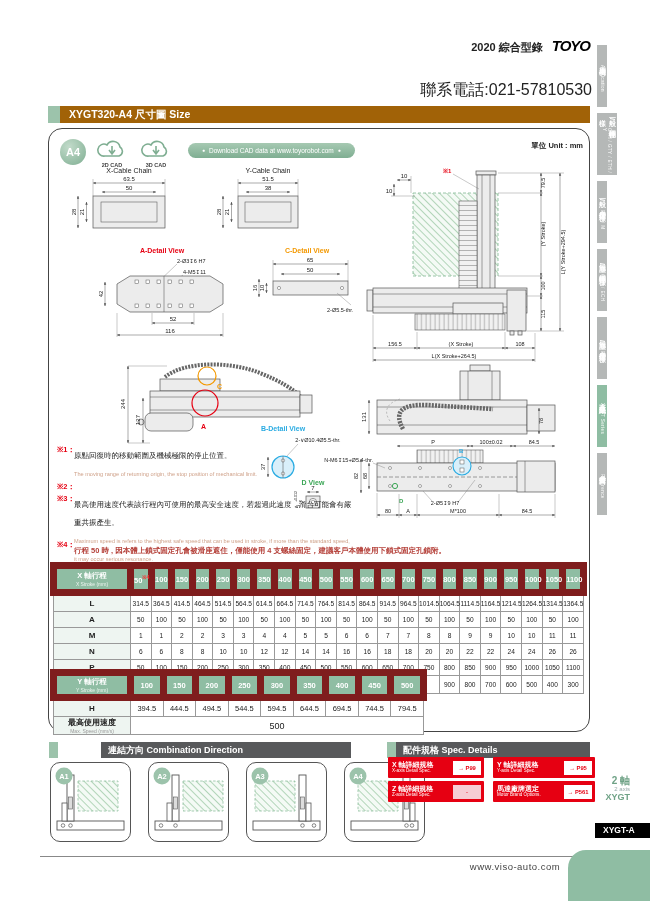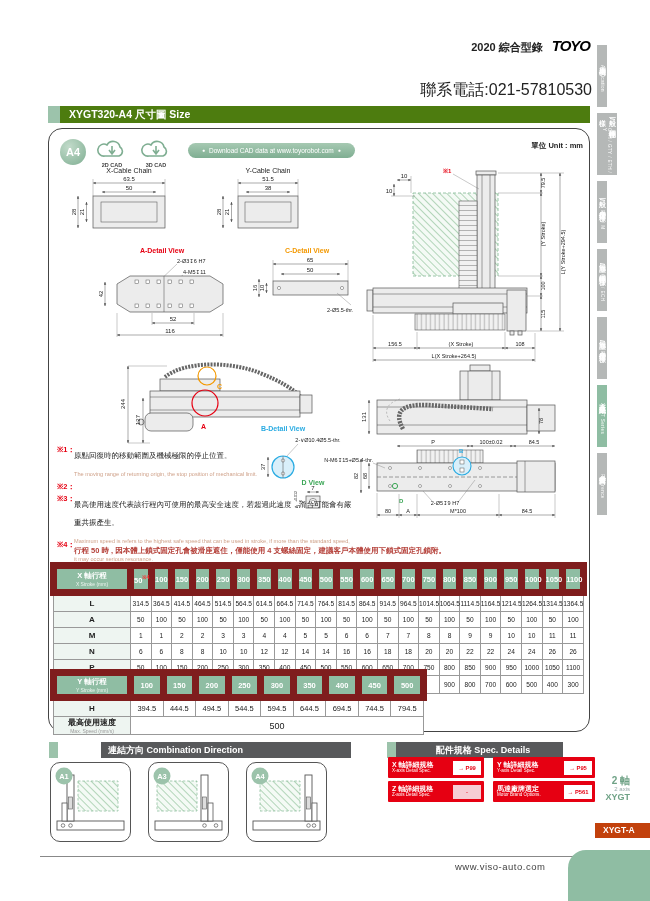--- a/index.html
+++ b/index.html
@@ -5,21 +5,21 @@
   html,body{margin:0;padding:0;background:#fff;}
   .page{position:relative;width:650px;height:901px;background:#fff;overflow:hidden;
         font-family:"Liberation Sans",sans-serif;color:#333;}
   
   .hdr-cat{position:absolute;top:37px;right:60px;font-size:11px;font-weight:bold;color:#222;}
   .brand{font-style:italic;font-weight:900;font-size:15px;letter-spacing:-1px;margin-left:6px;color:#000;}
   .phone{position:absolute;top:80px;right:58px;font-size:16px;color:#222;}
   
   .title-bar{position:absolute;left:48px;top:106px;width:542px;height:17px;display:flex;}
   .tb-sq{width:12px;background:#9cc3ab;}
-  .tb-txt{flex:1;background:#4d7c0f;color:#fff;font-size:10.5px;font-weight:bold;line-height:17px;padding-left:9px;}
+  .tb-txt{flex:1;background:#a16207;color:#fff;font-size:10.5px;font-weight:bold;line-height:17px;padding-left:9px;}
   
   .panel{position:absolute;left:48px;top:128px;width:540px;height:602px;border:1.3px solid #444;border-radius:14px;}
   .badge-a4{position:absolute;left:60px;top:139px;width:26px;height:26px;border-radius:50%;
     background:radial-gradient(circle at 35% 30%,#c2dbca,#7fae92);color:#fff;font-weight:bold;font-size:11px;
     display:flex;align-items:center;justify-content:center;}
   .cad{position:absolute;top:138px;width:36px;text-align:center;}
   .cad-label{font-size:5.5px;color:#444;font-weight:bold;margin-top:-2px;}
   .dl-pill{position:absolute;left:188px;top:143px;height:15px;background:linear-gradient(#a6c9b2,#7fae92);
     border-radius:8px;color:#fff;font-size:6.5px;line-height:15px;padding:0 10px;}
   .dl-pill::before,.dl-pill::after{content:"●";font-size:5px;vertical-align:1px;margin:0 4px;color:#fff;}
@@ -63,24 +63,24 @@
   .sbtn .txt{flex:1;padding-left:4px;color:#fff;line-height:1;}
   .sbtn .zh{font-size:7px;font-weight:bold;display:block;}
   .sbtn .en{font-size:4.6px;display:block;margin-top:1px;}
   .sbtn .pg{width:28px;height:14px;background:#fff;color:#e60012;font-size:5.8px;font-weight:bold;
     display:flex;align-items:center;justify-content:center;margin-right:3px;}
   .sbtn .pg.blank{background:#f6ccd4;color:#e60012;}
   .axis-info{position:absolute;left:575px;top:775px;width:55px;text-align:right;line-height:1.1;}
   .axis-zh{color:#6fa286;font-weight:bold;font-size:10px;}
   .axis-en{color:#9aa;font-size:6px;}
   .axis-series{color:#6fa286;font-weight:bold;font-size:9px;}
-  .xygt-tab{position:absolute;left:595px;top:823px;width:55px;height:15px;background:#c2410c;color:#fff;
+  .xygt-tab{position:absolute;left:595px;top:823px;width:55px;height:15px;background:#000000;color:#fff;
     font-size:8.5px;font-weight:bold;line-height:15px;padding-left:8px;box-sizing:border-box;}
   .footer-line{position:absolute;left:40px;top:856px;width:550px;border-top:1px solid #888;}
-  .footer-url{position:absolute;left:455px;top:861px;width:120px;text-align:left;font-size:9.5px;color:#444;letter-spacing:0.5px;}
+  .footer-url{position:absolute;left:455px;top:861px;width:120px;text-align:center;font-size:9.5px;color:#444;letter-spacing:0.5px;}
   .corner{position:absolute;left:568px;top:850px;width:82px;height:51px;background:#8fbda3;border-top-left-radius:18px;}
   
   .sidebar{position:absolute;left:597px;top:45px;width:53px;}
   .side-tab{height:62px;margin-bottom:6px;background:#b5b8b7;display:flex;align-items:center;justify-content:center;
     writing-mode:vertical-rl;color:#fff;gap:1px;}
   .side-tab.active{background:#8fbda3;}
   .st-zh{font-size:7px;font-weight:bold;letter-spacing:1px;}
   .st-en{font-size:4.6px;letter-spacing:0.4px;}
   
   .part{fill:#ececec;stroke:#555;stroke-width:0.7;}
@@ -638,20 +638,31 @@
           <rect x="6" y="58" width="67" height="9" fill="#fff" stroke="#555" stroke-width="0.9"></rect>
           <circle cx="12" cy="62.5" r="1.8" fill="none" stroke="#555" stroke-width="0.7"></circle>
           <circle cx="19.5" cy="62.5" r="1.8" fill="none" stroke="#555" stroke-width="0.7"></circle>
           <rect x="16" y="12" width="7" height="46" fill="#fff" stroke="#555" stroke-width="0.9"></rect>
           <rect x="11" y="40" width="5" height="18" fill="#fff" stroke="#555" stroke-width="0.8"></rect>
           <rect x="17.5" y="34" width="4" height="12" fill="#ddd" stroke="#555" stroke-width="0.6"></rect>
           <circle cx="13" cy="13" r="8.5" fill="#9cc3ab"></circle>
           <text x="13" y="16" text-anchor="middle" font-size="7.5" font-weight="bold" fill="#fff">A1</text>
         </svg></div>
       <div class="card"><svg width="79" height="78" viewBox="0 0 79 78">
+          <rect x="34" y="18" width="40" height="30" fill="url(#hatch)" stroke="#8fbf9f" stroke-width="0.8" stroke-dasharray="2.5,1.8"></rect>
+          <rect x="6" y="58" width="67" height="9" fill="#fff" stroke="#555" stroke-width="0.9"></rect>
+          <circle cx="12" cy="62.5" r="1.8" fill="none" stroke="#555" stroke-width="0.7"></circle>
+          <circle cx="26.5" cy="62.5" r="1.8" fill="none" stroke="#555" stroke-width="0.7"></circle>
+          <rect x="23" y="12" width="7" height="46" fill="#fff" stroke="#555" stroke-width="0.9"></rect>
+          <rect x="18" y="40" width="5" height="18" fill="#fff" stroke="#555" stroke-width="0.8"></rect>
+          <rect x="24.5" y="34" width="4" height="12" fill="#ddd" stroke="#555" stroke-width="0.6"></rect>
+          <circle cx="13" cy="13" r="8.5" fill="#9cc3ab"></circle>
+          <text x="13" y="16" text-anchor="middle" font-size="7.5" font-weight="bold" fill="#fff">A2</text>
+        </svg></div>
+      <div class="card"><svg width="79" height="78" viewBox="0 0 79 78">
           <rect x="8" y="18" width="40" height="30" fill="url(#hatch)" stroke="#8fbf9f" stroke-width="0.8" stroke-dasharray="2.5,1.8"></rect>
           <rect x="6" y="58" width="67" height="9" fill="#fff" stroke="#555" stroke-width="0.9"></rect>
           <circle cx="67" cy="62.5" r="1.8" fill="none" stroke="#555" stroke-width="0.7"></circle>
           <circle cx="55.5" cy="62.5" r="1.8" fill="none" stroke="#555" stroke-width="0.7"></circle>
           <rect x="52" y="12" width="7" height="46" fill="#fff" stroke="#555" stroke-width="0.9"></rect>
           <rect x="59" y="40" width="5" height="18" fill="#fff" stroke="#555" stroke-width="0.8"></rect>
           <rect x="53.5" y="34" width="4" height="12" fill="#ddd" stroke="#555" stroke-width="0.6"></rect>
           <circle cx="13" cy="13" r="8.5" fill="#9cc3ab"></circle>
           <text x="13" y="16" text-anchor="middle" font-size="7.5" font-weight="bold" fill="#fff">A3</text>
         </svg></div>
@@ -661,21 +672,21 @@
           <circle cx="67" cy="62.5" r="1.8" fill="none" stroke="#555" stroke-width="0.7"></circle>
           <circle cx="61.5" cy="62.5" r="1.8" fill="none" stroke="#555" stroke-width="0.7"></circle>
           <rect x="58" y="12" width="7" height="46" fill="#fff" stroke="#555" stroke-width="0.9"></rect>
           <rect x="65" y="40" width="5" height="18" fill="#fff" stroke="#555" stroke-width="0.8"></rect>
           <rect x="59.5" y="34" width="4" height="12" fill="#ddd" stroke="#555" stroke-width="0.6"></rect>
           <circle cx="13" cy="13" r="8.5" fill="#9cc3ab"></circle>
           <text x="13" y="16" text-anchor="middle" font-size="7.5" font-weight="bold" fill="#fff">A4</text>
         </svg></div>
     </div>
 
-  <div class="sec-hdr" style="left:387px;top:742px;width:176px;text-align:center;">
+  <div class="sec-hdr" style="left:387px;top:742px;width:203px;">
     <div class="sec-sq"></div>
     <div class="sec-txt">配件規格 Spec. Details</div>
   </div>
   <div class="spec-btns">
       <div class="sbtn">
         <span class="txt">
           <span class="zh">X 軸詳細規格</span>
           <span class="en">X-axis Detail Spec.</span>
         </span>
         <span class="pg">→ P99</span>

